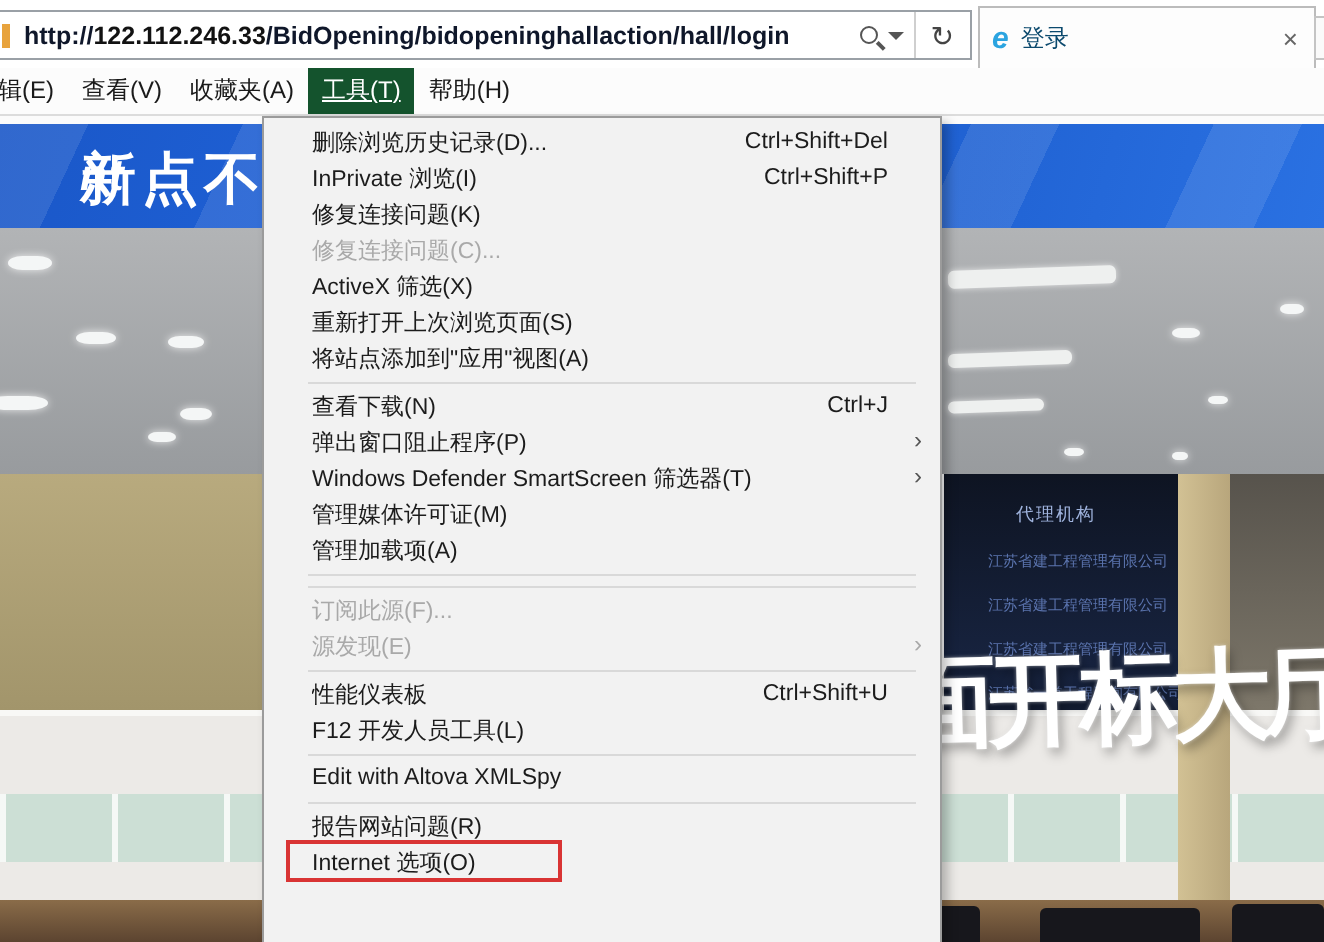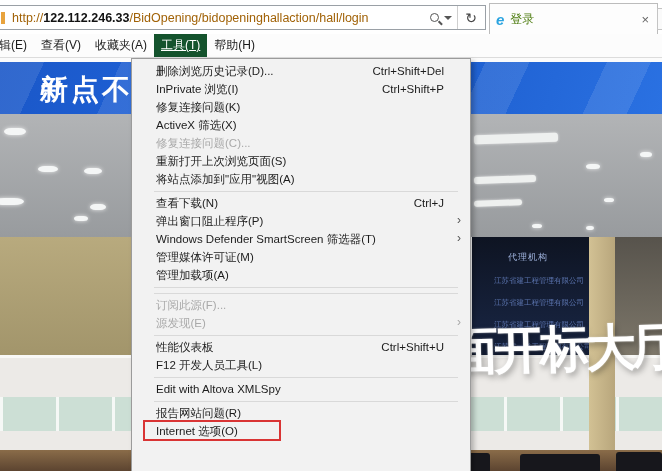--- a/index.html
+++ b/index.html
@@ -4,31 +4,31 @@
 <style>
   html,body{margin:0;padding:0;background:#888;}
   *{box-sizing:border-box;font-family:"Liberation Sans",sans-serif;}
   #stage{position:relative;width:662px;height:471px;background:#fff;overflow:hidden;margin:0 auto;}
 
   
   .addr-row{position:absolute;left:0;top:0;width:662px;height:34px;background:#fff;}
   .url-box{position:absolute;left:-8px;top:5px;width:494px;height:25px;border:1px solid #9aa0a6;background:#fff;display:flex;align-items:center;}
   .fav-sliver{width:4px;height:12px;background:#e8a33d;margin-left:8px;flex:none;}
   .url-text{margin-left:7px;font-size:12.5px;white-space:nowrap;overflow:hidden;}
-  .u-pre,.u-path{color:#a16207;}
+  .u-pre,.u-path{color:#0f172a;font-weight:bold;}
   .u-host{color:#121212;font-weight:700;}
   .url-spacer{flex:1;}
   .mag{position:relative;width:9px;height:9px;border:1.6px solid #555;border-radius:50%;flex:none;margin-right:3px;}
   .mag::after{content:"";position:absolute;width:5px;height:1.6px;background:#555;left:7px;top:8px;transform:rotate(45deg);}
   .caret-dn{width:0;height:0;border-left:4px solid transparent;border-right:4px solid transparent;border-top:4px solid #555;margin:0 5px 0 2px;flex:none;}
   .vdiv{width:1px;height:23px;background:#cfcfcf;flex:none;}
   .refresh-glyph{font-size:14px;color:#444;padding:0 8px 0 7px;flex:none;}
   .tab{position:absolute;left:489px;top:3px;width:169px;height:31px;border:1px solid #bcbcbc;border-bottom:none;background:#fdfdfd;display:flex;align-items:center;padding:0 6px;}
   .ie-e{font-style:italic;font-weight:700;color:#2ba4e0;font-size:15px;margin-right:6px;flex:none;}
-  .tab-title{font-size:12px;color:#4d7c0f;white-space:nowrap;overflow:hidden;}
+  .tab-title{font-size:12px;color:#0c4a6e;white-space:nowrap;overflow:hidden;}
   .tab-spacer{flex:1;}
   .tab-close{font-size:13px;color:#666;padding:0 2px;flex:none;}
   .newtab-stub{position:absolute;left:657px;top:8px;width:8px;height:22px;border:1px solid #c4c4c4;background:#fafafa;}
   .menu-row{position:absolute;left:0;top:34px;width:662px;height:24px;background:#fcfcfc;border-bottom:1px solid #dcdcdc;display:flex;align-items:center;}
   .mb-item{font-size:12px;color:#1a1a1a;padding:3px 7px;white-space:nowrap;}
   .mb-item.first{margin-left:-20px;}
   .mb-item.active{background:#14532d;color:#fff;text-decoration:underline;}
 
   
   .photo{position:absolute;left:0;top:58px;width:662px;height:413px;background:#fbfbfb;overflow:hidden;}
@@ -155,25 +155,25 @@
         <span class="lab">删除浏览历史记录(D)...</span>
         <span class="short">Ctrl+Shift+Del</span>
       </div>
       <div class="mi">
         <span class="lab">InPrivate 浏览(I)</span>
         <span class="short">Ctrl+Shift+P</span>
       </div>
       <div class="mi">
         <span class="lab">修复连接问题(K)</span>
       </div>
-      <div class="mi">
-        <span class="lab">ActiveX 筛选(X)</span>
-      </div>
       <div class="mi disabled">
         <span class="lab">修复连接问题(C)...</span>
+      </div>
+      <div class="mi">
+        <span class="lab">ActiveX 筛选(X)</span>
       </div>
       <div class="mi">
         <span class="lab">重新打开上次浏览页面(S)</span>
       </div>
       <div class="mi">
         <span class="lab">将站点添加到"应用"视图(A)</span>
       </div>
       <div class="msep"></div>
       <div class="mi">
         <span class="lab">查看下载(N)</span>

